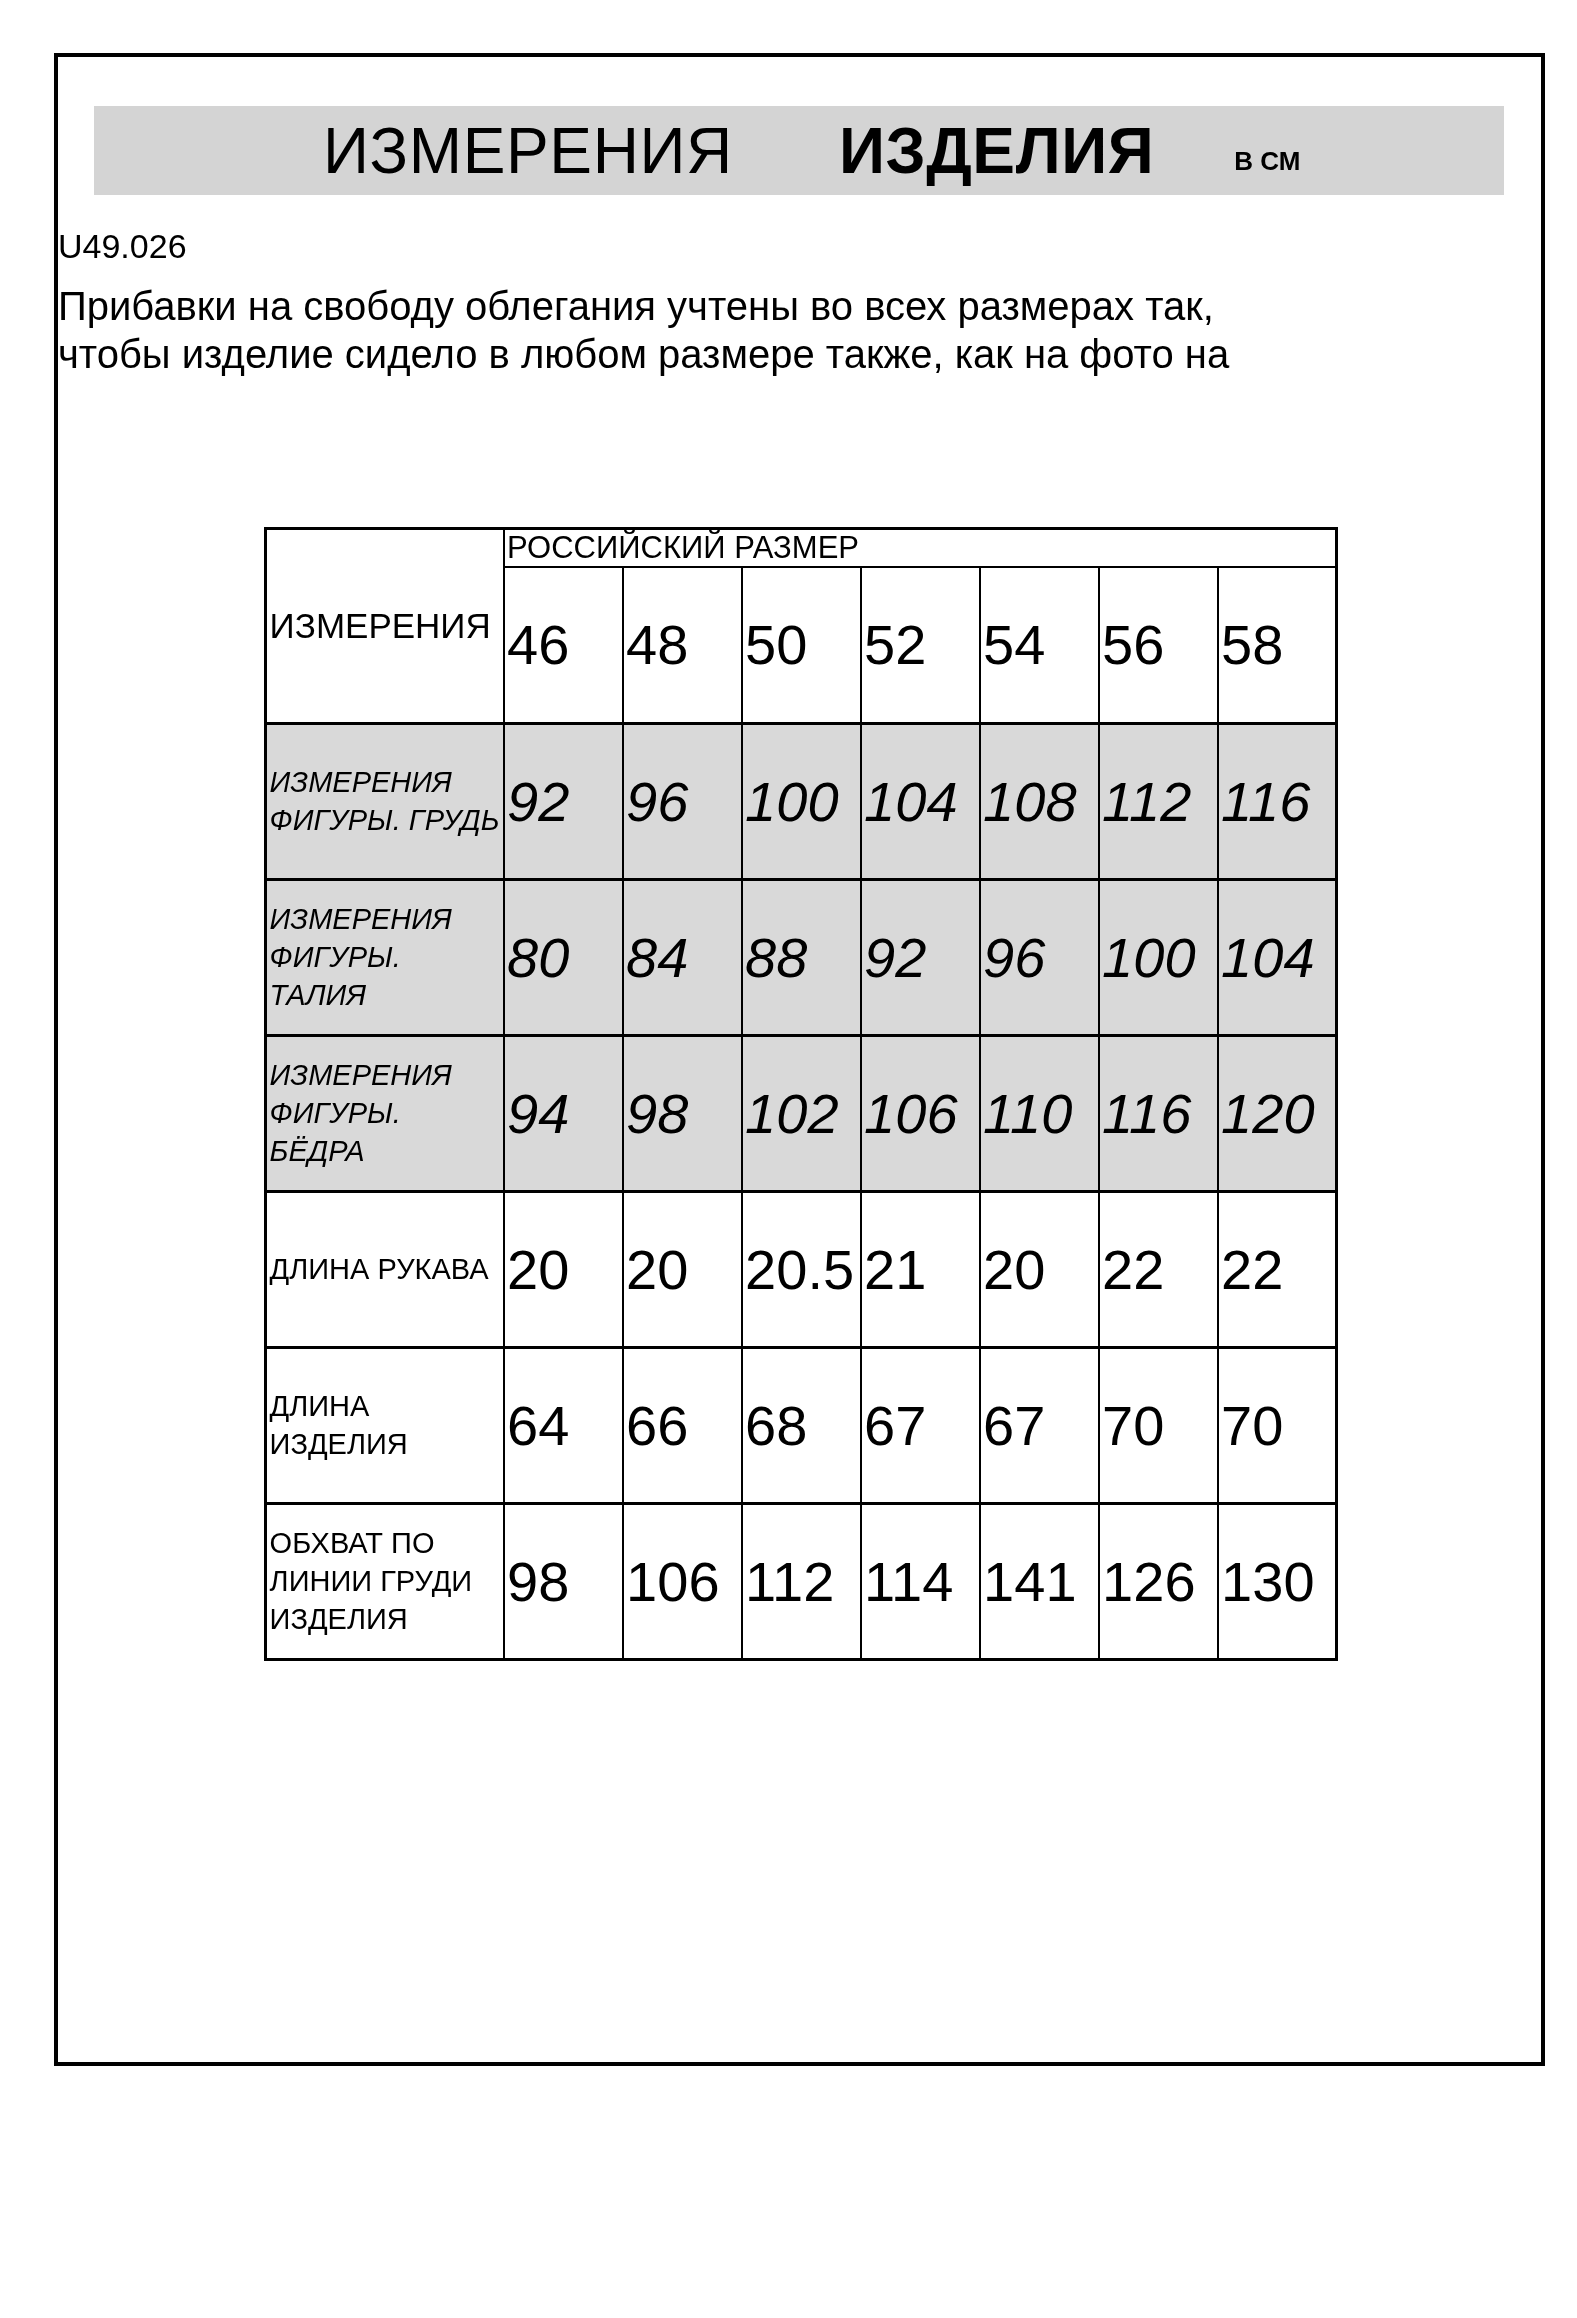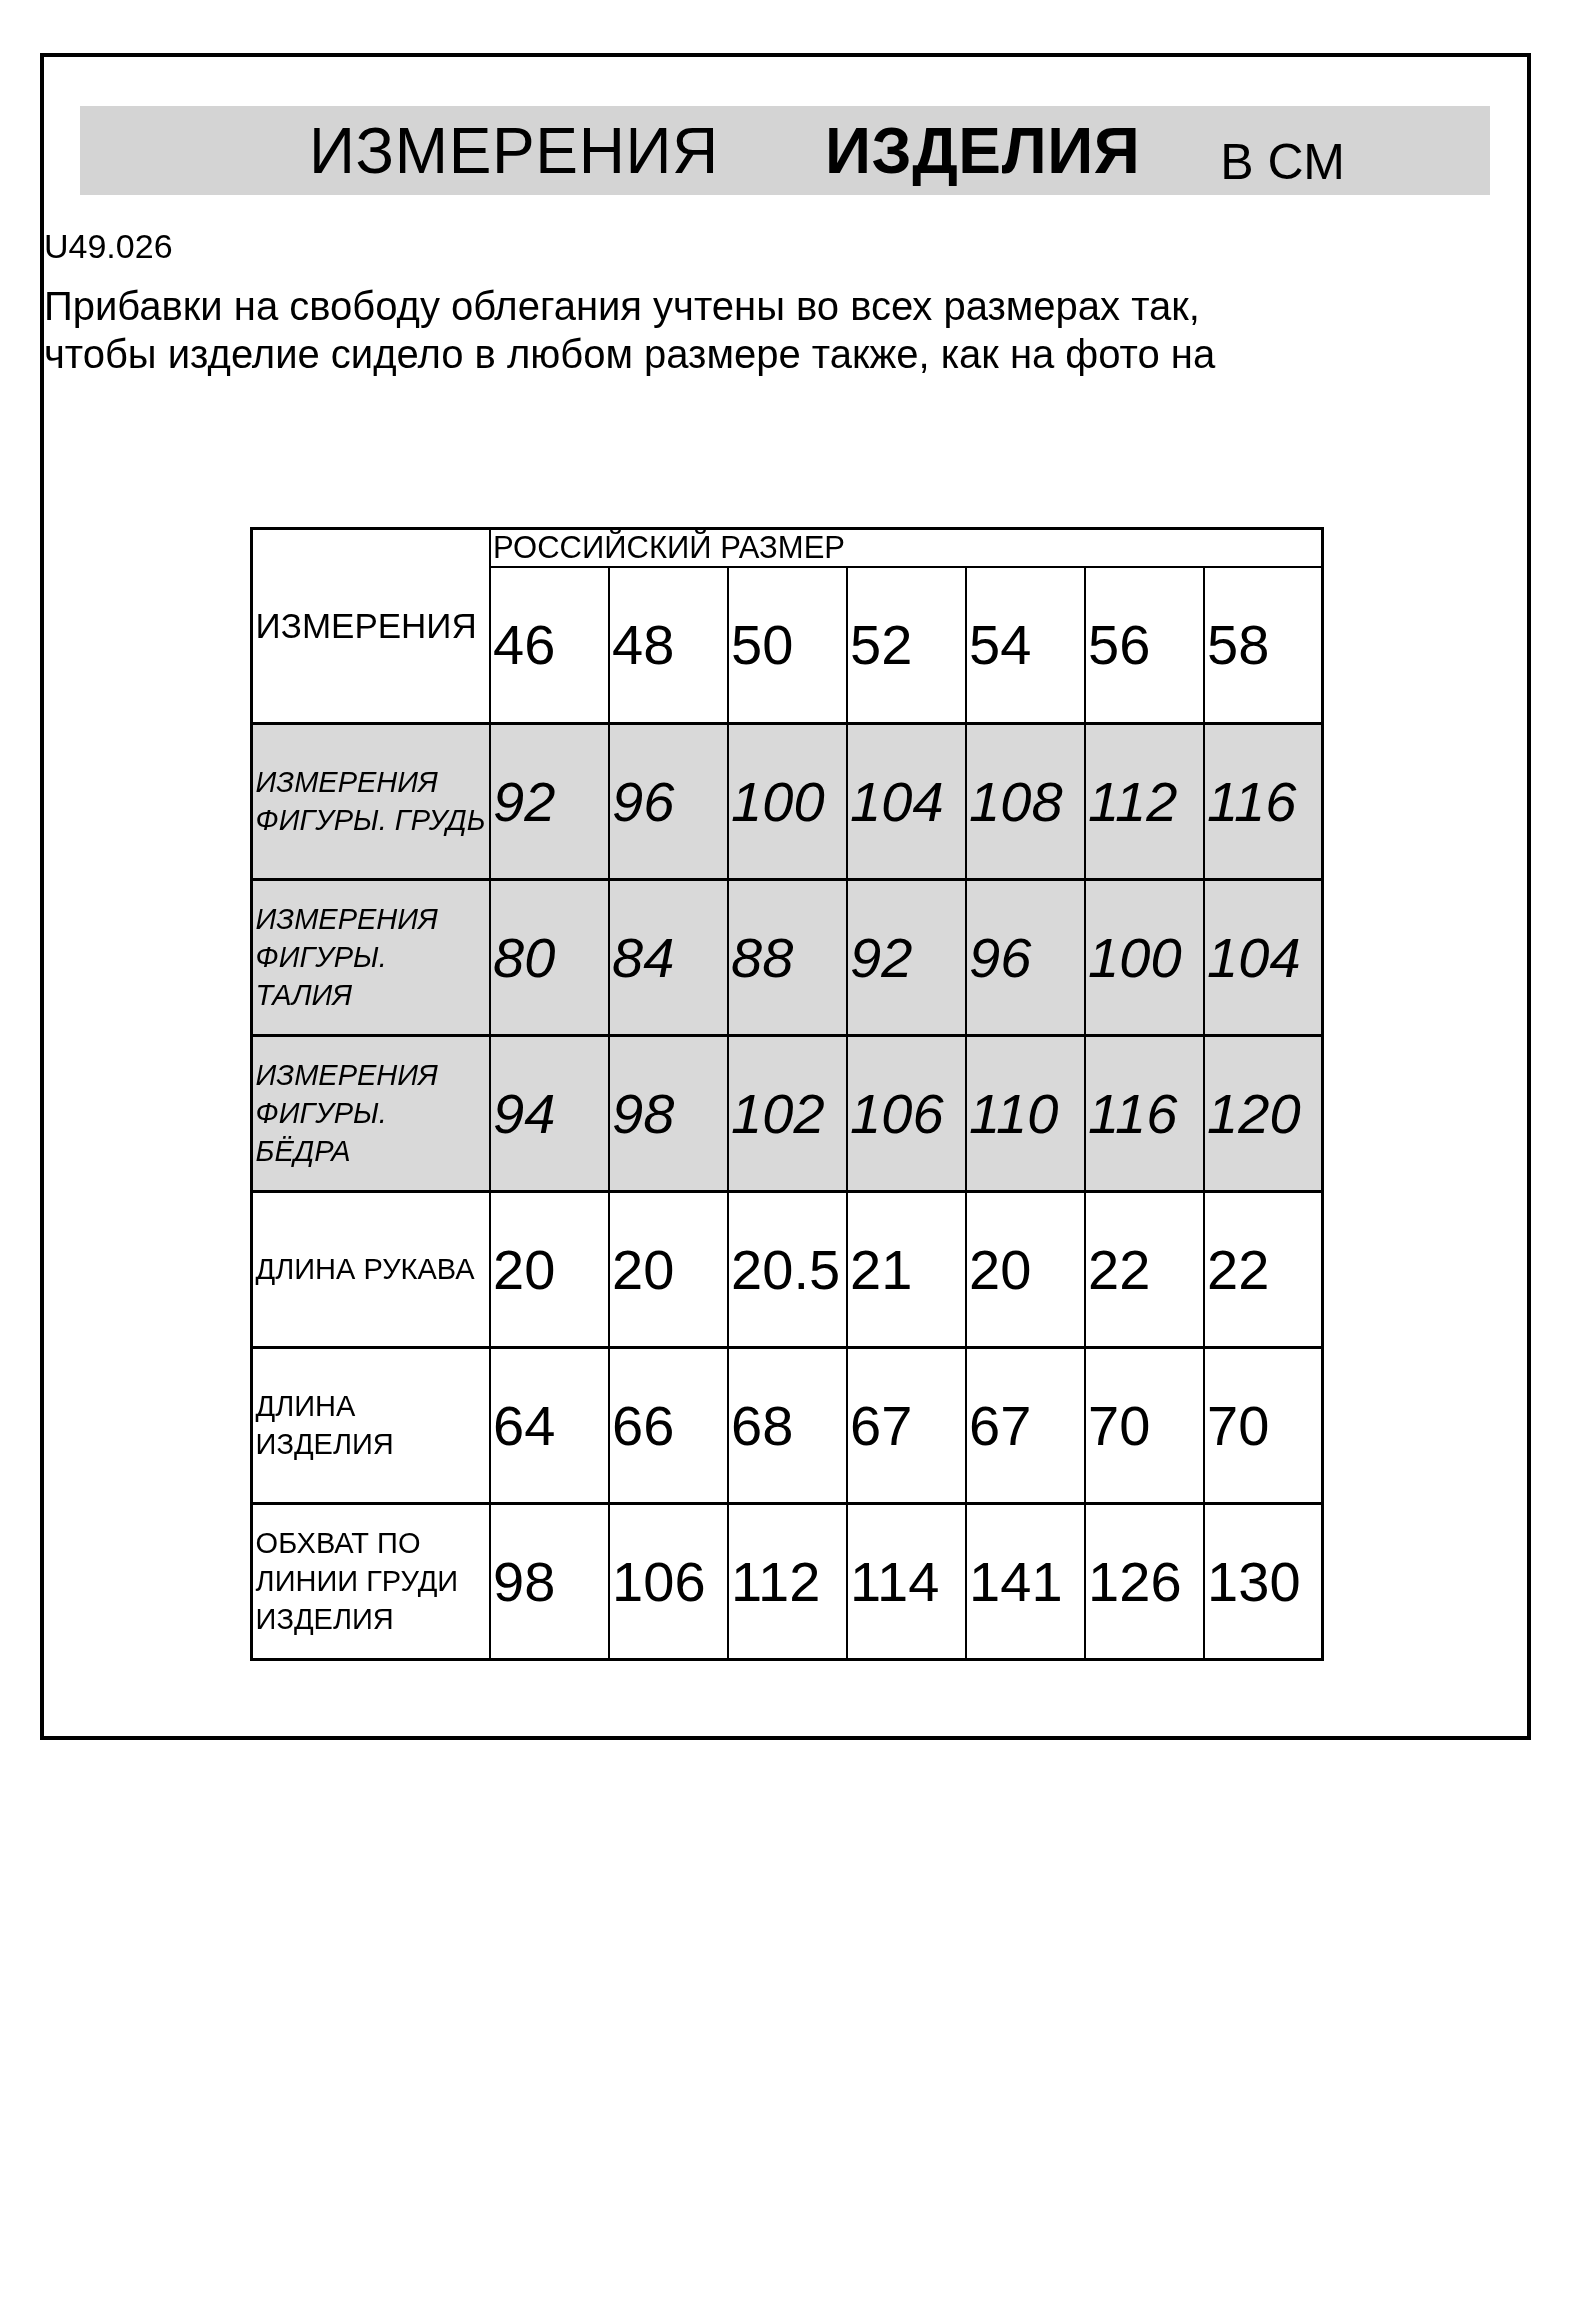--- a/index.html
+++ b/index.html
@@ -10,40 +10,40 @@
   html,body{margin:0;padding:0;background:#ffffff;}
   .canvas{
     position:relative;
     width:1578px;height:2319px;
     background:#ffffff;
     font-family:"Liberation Sans", sans-serif;
     color:var(--ink);
   }
   .frame{
     position:absolute;
-    left:40px;top:53px;
-    width:1491px;height:1687px;
+    left:54px;top:53px;
+    width:1491px;height:2013px;
     border:4.5px solid var(--ink);
     box-sizing:border-box;
   }
   
   .band{
     position:absolute;
     left:36px;top:49px;
     width:1410px;height:89px;
     background:var(--band-gray);
     display:flex;
     align-items:center;
     padding-left:229px;
     box-sizing:border-box;
     white-space:nowrap;
   }
   .band .w1{font-size:64px;font-weight:normal;letter-spacing:0.6px;}
   .band .w2{font-size:64px;font-weight:bold;margin-left:106px;letter-spacing:0.6px;}
-  .band .w3{font-size:50px;font-weight:normal;margin-left:80px;margin-top:22px;}
+  .band .w3{font-size:26px;font-weight:bold;margin-left:80px;margin-top:22px;}
   
   .model{
     position:absolute;
     left:0;top:170px;width:100%;
     text-align:left;
     font-size:34px;
   }
   .note{
     position:absolute;
     left:0;top:225px;width:100%;

